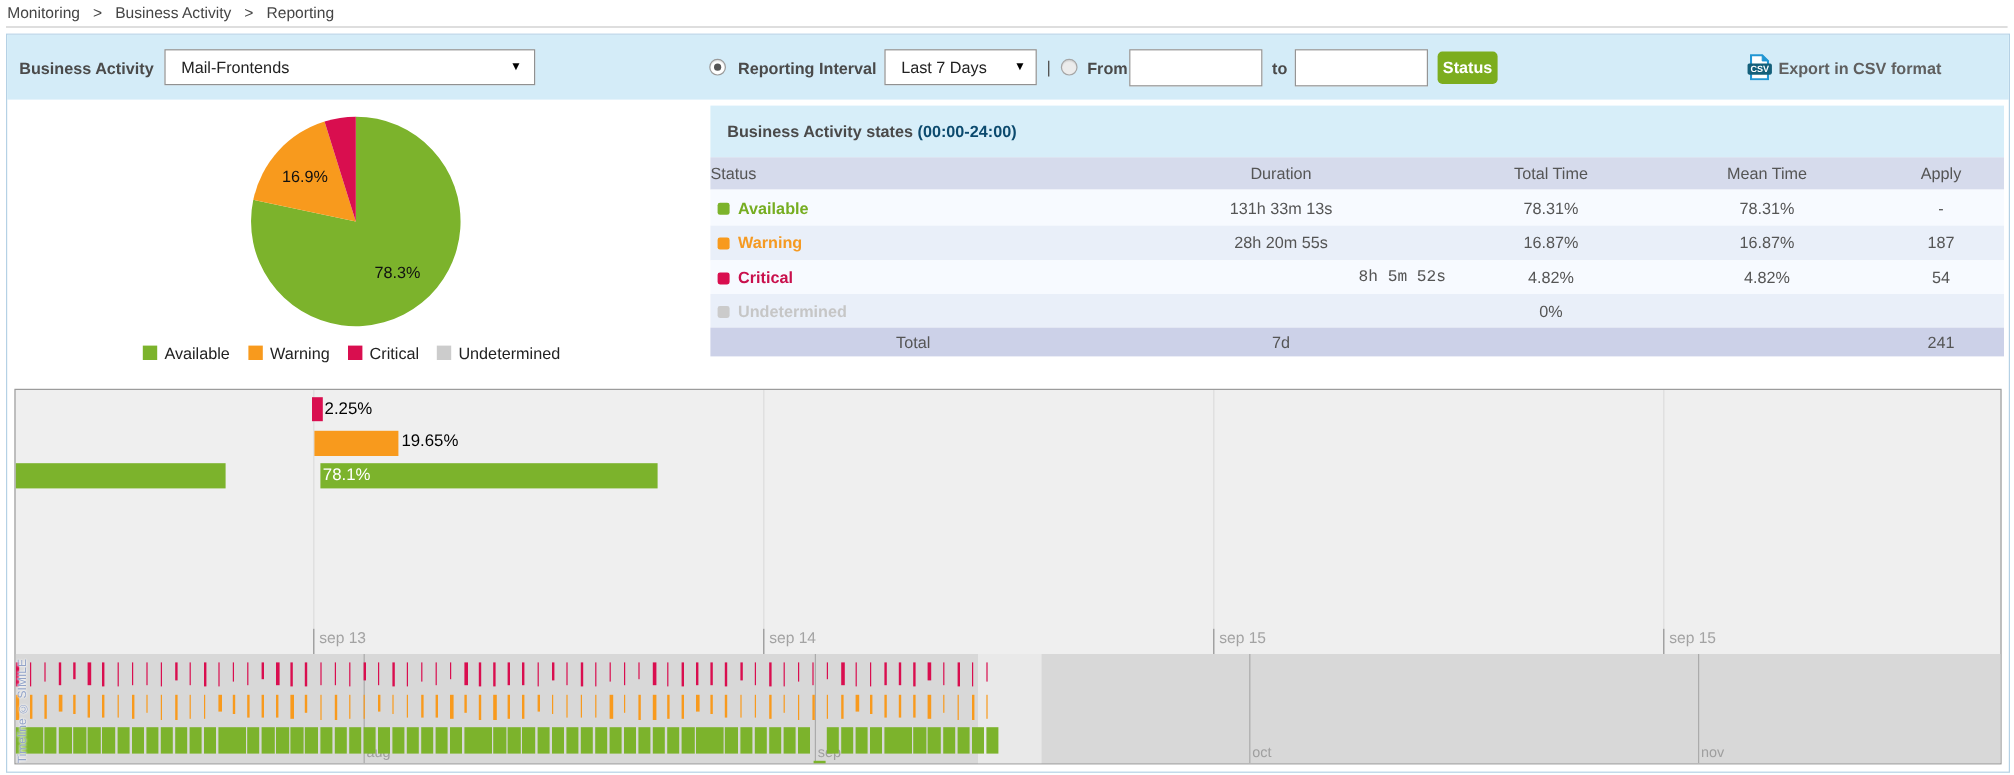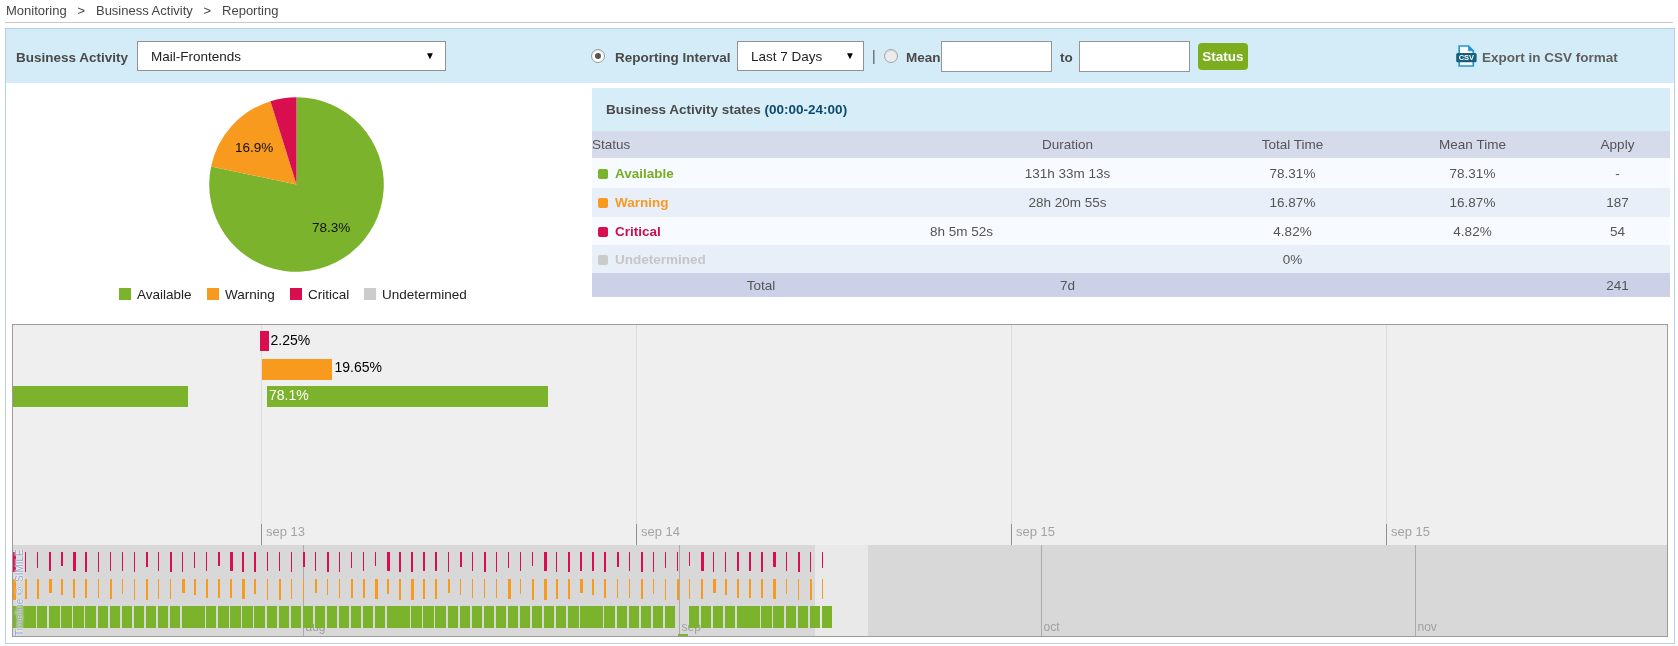--- a/index.html
+++ b/index.html
@@ -21,21 +21,21 @@
     <div class="abs" style="left:585px;top:20px;width:14px;height:14px;border-radius:50%;background:#fff;border:1px solid #9a9a9a;box-shadow:inset 0 1px 1px rgba(0,0,0,0.12);">
       <div class="abs" style="left:3px;top:3px;width:6px;height:6px;border-radius:50%;background:#555;"></div>
     </div>
     <div class="abs b" style="left:609px;top:21px;font-size:13.5px;color:#4a4a4a;">Reporting Interval</div>
     <div class="abs" style="left:731px;top:12px;width:127px;height:30px;background:#fff;border:1px solid #919191;">
       <span class="abs" style="left:13px;top:7px;font-size:13.5px;color:#222;">Last 7 Days</span>
       <span class="abs" style="right:8px;top:8px;font-size:10px;color:#000;">▼</span>
     </div>
     <div class="abs" style="left:866px;top:19px;font-size:14px;color:#555;">|</div>
     <div class="abs" style="left:878px;top:20px;width:14px;height:14px;border-radius:50%;background:#ececec;border:1px solid #a5a5a5;box-shadow:inset 0 1px 1px rgba(0,0,0,0.10);"></div>
-    <div class="abs b" style="left:900px;top:21px;font-size:13.5px;color:#4a4a4a;">Mean</div>
+    <div class="abs b" style="left:900px;top:21px;font-size:13.5px;color:#4a4a4a;">From</div>
     <div class="abs" style="left:935px;top:12px;width:111px;height:31px;background:#fff;border:1px solid #959595;"></div>
     <div class="abs b" style="left:1054px;top:21px;font-size:13.5px;color:#4a4a4a;">to</div>
     <div class="abs" style="left:1073px;top:12px;width:111px;height:31px;background:#fff;border:1px solid #959595;"></div>
     <div class="abs" style="left:1192px;top:14px;width:50px;height:27px;border-radius:4px;background:#7cad1e;color:#fff;font-weight:bold;font-size:13.5px;text-align:center;line-height:27px;">Status</div>
     <svg class="abs" style="left:1450px;top:16px;" width="21" height="22" viewBox="0 0 21 22">
       <path d="M3.2 1 h9.3 l4.8 4.8 v15.2 H3.2 z" fill="#fff" stroke="#2196d3" stroke-width="1.7"></path>
       <path d="M12.5 0.8 l5 5 h-5 z" fill="#2196d3" stroke="#2196d3" stroke-width="0.8"></path>
       <rect x="0.2" y="8" width="20.4" height="9.2" rx="1.5" fill="#15607b"></rect>
       <text x="10.4" y="15.4" font-size="7.5" font-weight="bold" fill="#fff" text-anchor="middle" font-family="Liberation Sans">CSV</text>
     </svg>
@@ -88,21 +88,21 @@
           </tr>
       <tr style="height:29px;background:#e9eff9;">
             <td><span style="display:inline-block;width:10px;height:10px;border-radius:2px;background:#f89a1d;margin:0 7px 0 6px;vertical-align:-1px;"></span><span class="b" style="color:#f59a23;">Warning</span></td>
             <td style="text-align:center;margin-top:12px;">28h 20m 55s</td>
             <td style="text-align:center;">16.87%</td>
             <td style="text-align:center;">16.87%</td>
             <td style="text-align:center;">187</td>
           </tr>
       <tr style="height:28px;background:#f7faff;">
             <td><span style="display:inline-block;width:10px;height:10px;border-radius:2px;background:#d90e4f;margin:0 7px 0 6px;vertical-align:-1px;"></span><span class="b" style="color:#c9104c;">Critical</span></td>
-            <td style="text-align:left;">8h 5m 52s</td>
+            <td style="text-align:right;font-family:Liberation Mono, monospace;">8h 5m 52s</td>
             <td style="text-align:center;">4.82%</td>
             <td style="text-align:center;">4.82%</td>
             <td style="text-align:center;">54</td>
           </tr>
       <tr style="height:28px;background:#e9eff9;">
             <td><span style="display:inline-block;width:10px;height:10px;border-radius:2px;background:#cbcbcb;margin:0 7px 0 6px;vertical-align:-1px;"></span><span class="b" style="color:#c6c6c6;">Undetermined</span></td>
             <td style="text-align:center;">&nbsp;</td>
             <td style="text-align:center;">0%</td>
             <td style="text-align:center;"></td>
             <td style="text-align:center;"></td>

